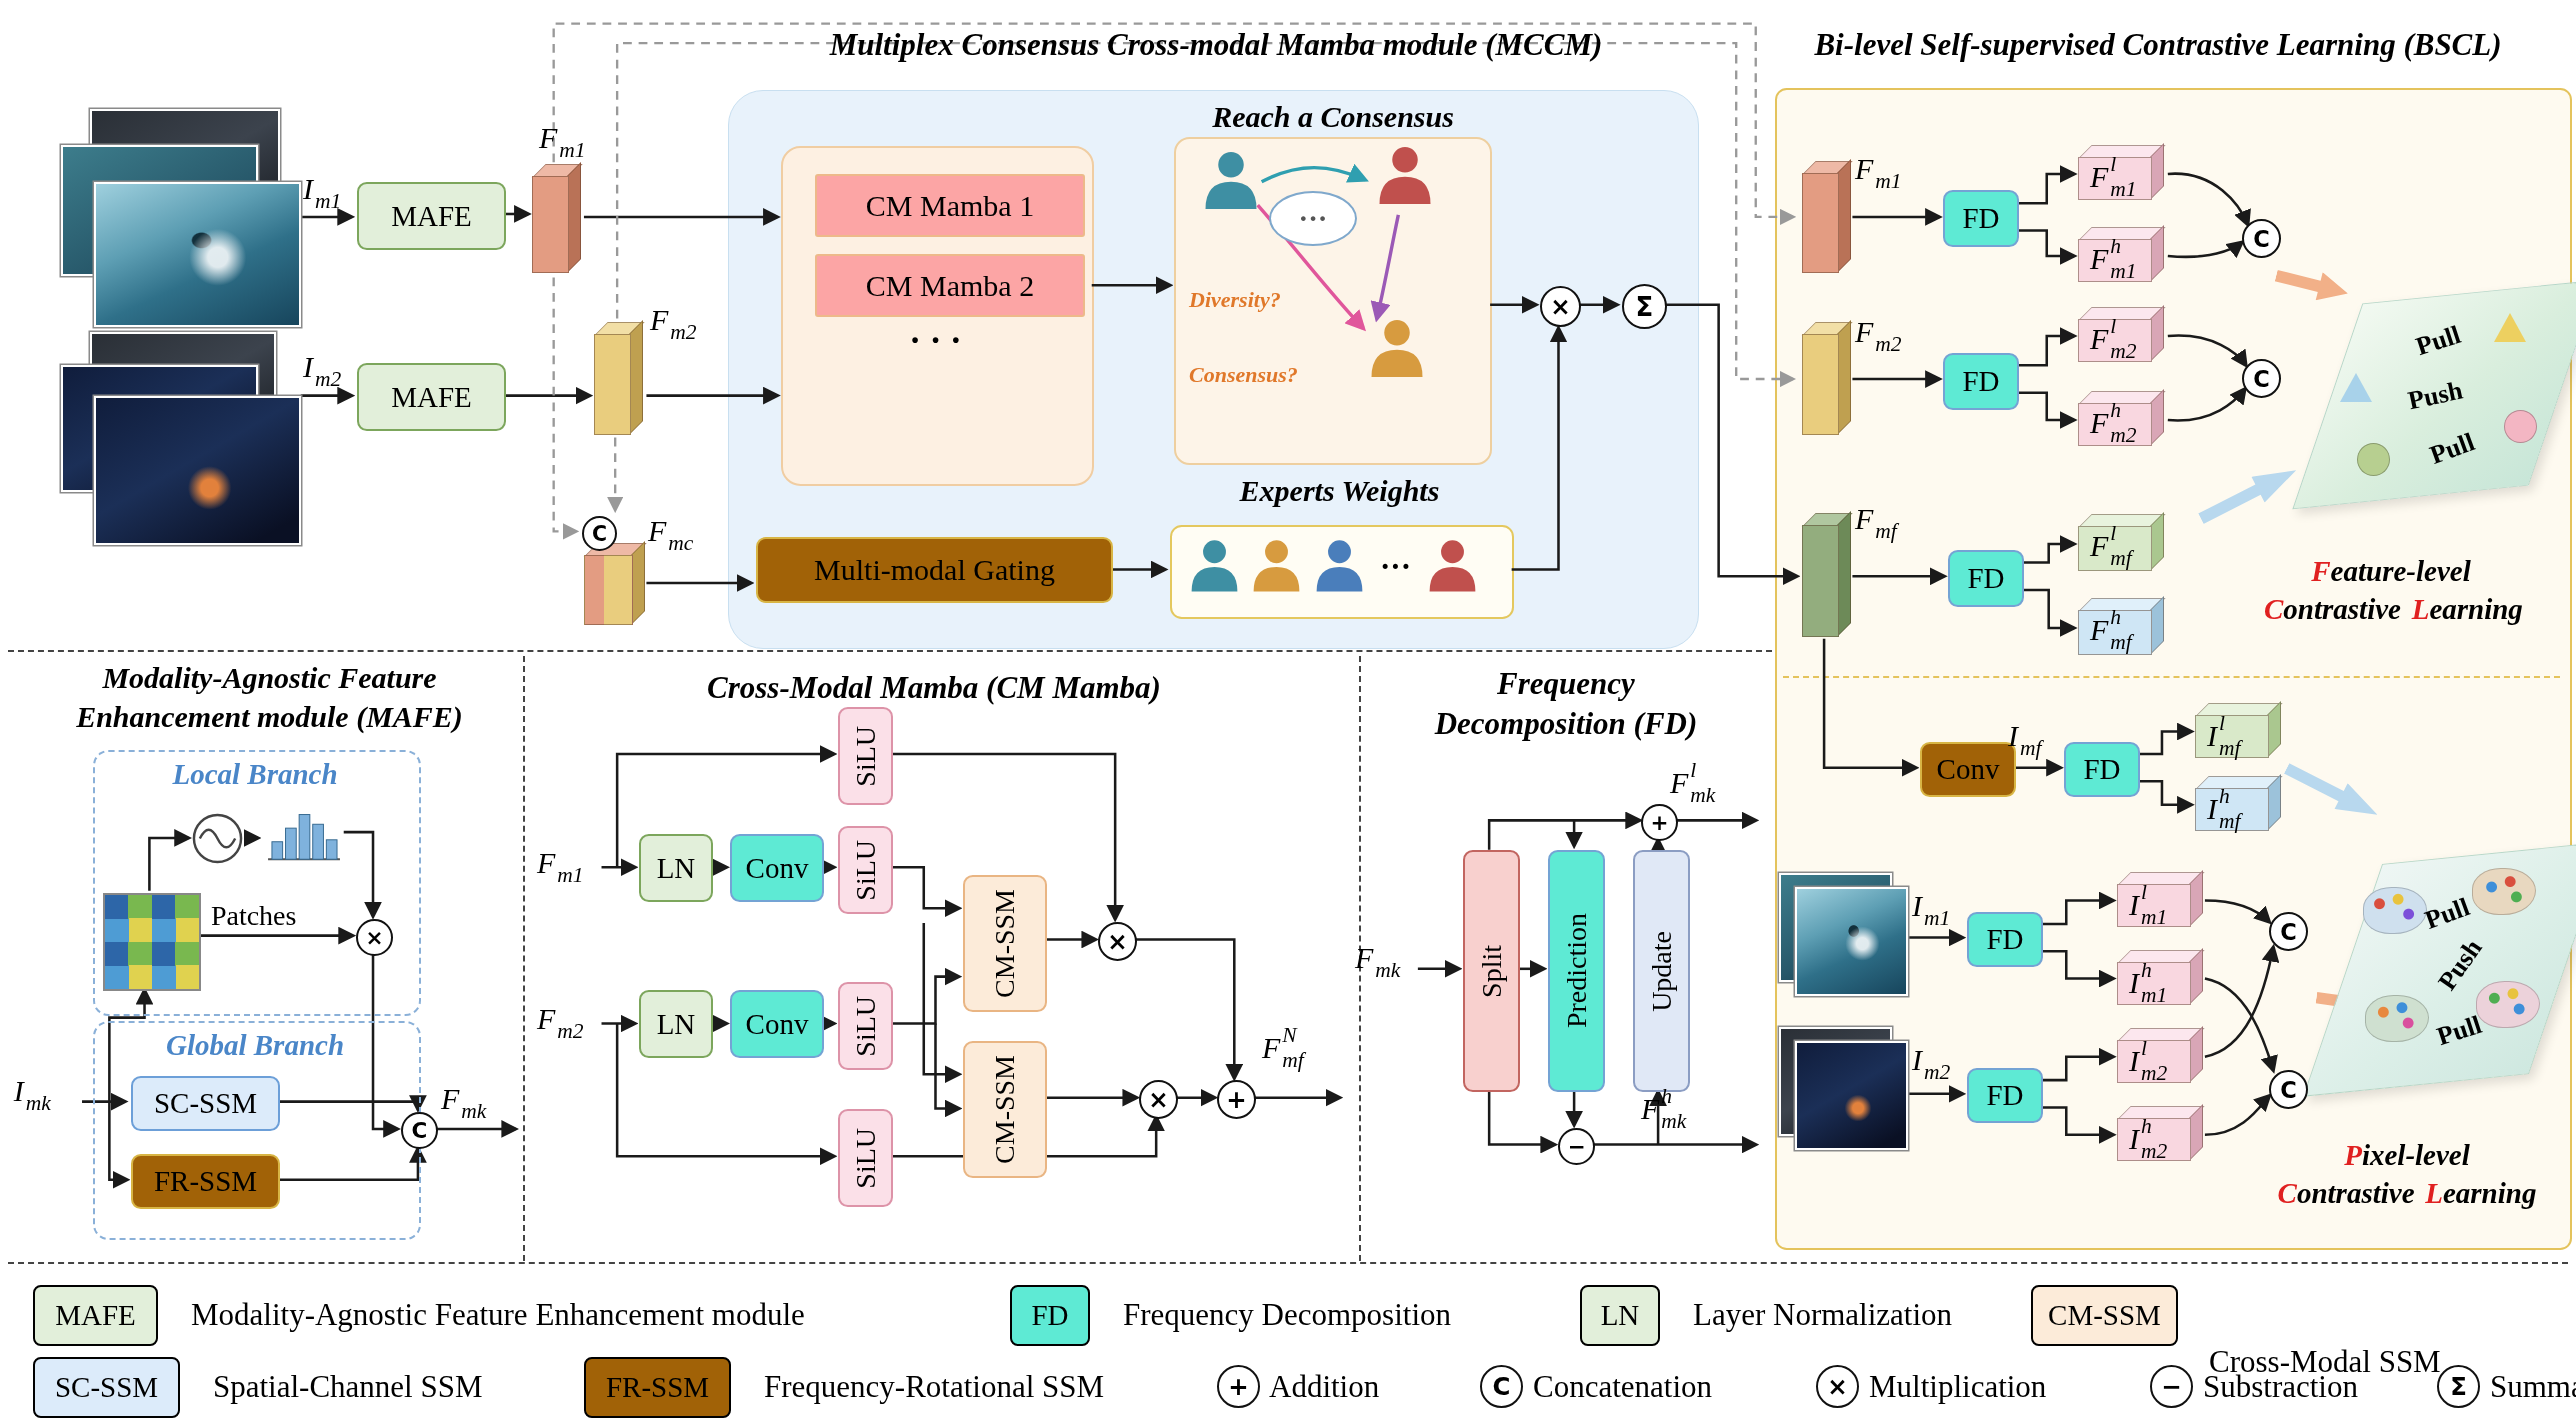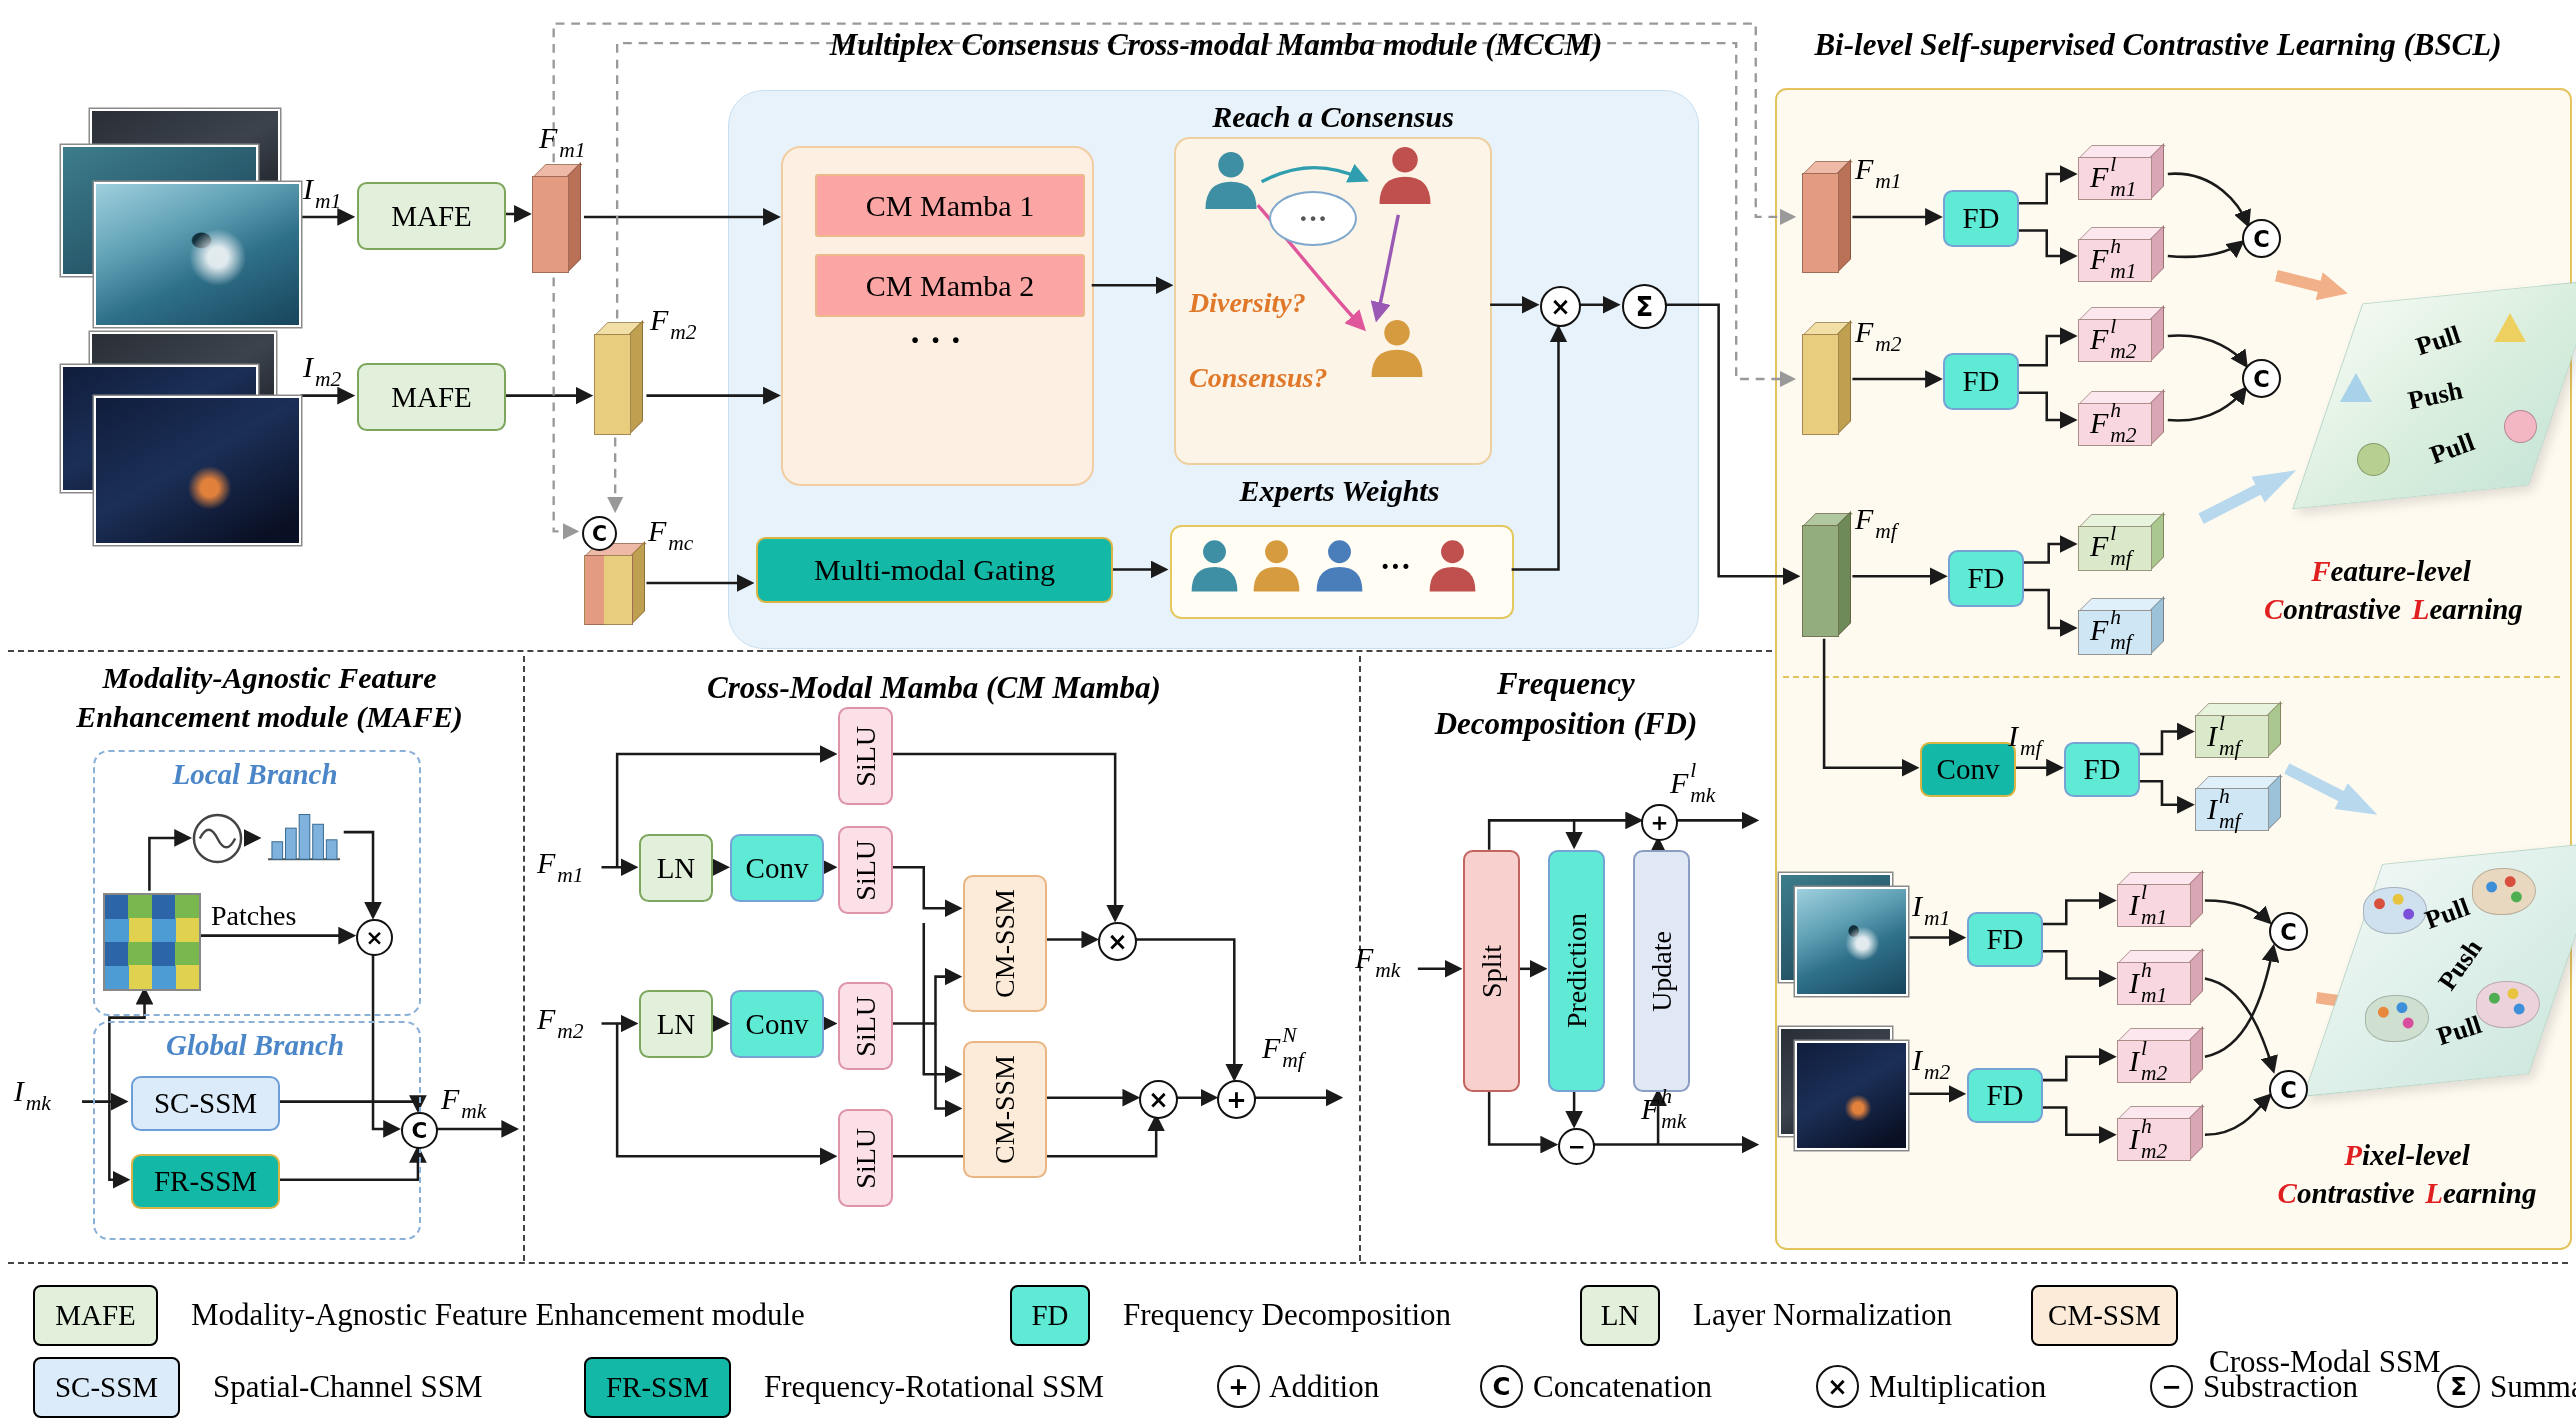--- a/index.html
+++ b/index.html
@@ -5,21 +5,21 @@
   html,body{margin:0;padding:0;background:#fff;font-family:"Liberation Serif",serif;}
   #canvas{position:relative;width:2576px;height:1424px;background:#fff;overflow:hidden;}
   .abs{position:absolute;}
   svg.overlay{position:absolute;left:0;top:0;z-index:1;pointer-events:none;}
   .panel{position:absolute;z-index:0;}
   .box{position:absolute;display:flex;align-items:center;justify-content:center;border:2.4px solid;border-radius:9.8px;font-size:29px;z-index:2;background:#fff;text-align:center;}
   .green{background:#e2efda;border-color:#7ca65c;}
   .blue{background:#5eead4;border-color:#74a3d4;}
   .pinkb{background:#fbe0e8;border-color:#dd93a8;}
   .orangeb{background:#fcebd9;border-color:#e9b583;}
-  .yellowb{background:#14b8a6;border-color:#d8b544;}
+  .yellowb{background:#a16207;border-color:#d8b544;}
   .lblueb{background:#dcebfa;border-color:#6c9fd8;}
   .roseb{background:#f8d0ce;border-color:#c26560;}
   .lavb{background:#e0e8f6;border-color:#8b9dc3;}
   .cmitem{background:#fca5a5;border-color:#edb98a;border-radius:3px;margin-left:12px;}
   .vtext{writing-mode:vertical-rl;transform:rotate(180deg);font-size:28px;}
   .op{position:absolute;border:2.4px solid #111;border-radius:50%;background:#fff;display:flex;align-items:center;justify-content:center;font-weight:bold;z-index:3;font-size:24.4px;font-family:"DejaVu Sans",sans-serif;}
   .title{position:absolute;font-weight:bold;font-style:italic;font-size:31px;text-align:center;z-index:4;line-height:1.3;}
   .btitle{color:#4a86c8;font-size:29px;}
   .math{position:absolute;font-style:italic;font-size:30px;z-index:4;display:flex;align-items:center;height:45px;white-space:nowrap;}
   .math .sc{display:inline-flex;flex-direction:column;justify-content:space-between;height:45px;font-size:21.5px;line-height:.95;margin-left:2px;}
@@ -44,21 +44,21 @@
   .fat{position:absolute;height:29px;z-index:2;clip-path:polygon(0 30%,60% 30%,60% 0,100% 50%,60% 100%,60% 70%,0 70%);}
   .plane{position:absolute;z-index:2;}
   .planebg{position:absolute;inset:0;transform:skewX(-24deg) rotate(-6deg);border:1px solid #b5d6c8;background:linear-gradient(130deg,#f2f9f1,#d9eedd 55%,#c8e6d8);box-shadow:5.9px 5.9px 9.8px rgba(0,0,0,.12);}
   .tri{position:absolute;width:0;height:0;}
   .ball{position:absolute;width:31px;height:31px;border-radius:50%;border:1.5px solid rgba(0,0,0,.25);}
   .pal{position:absolute;width:62px;height:45px;border-radius:48% 52% 55% 45%;border:1.5px solid rgba(0,0,0,.2);}
   .pp{position:absolute;font-weight:bold;font-size:26px;z-index:5;}
   .caption{position:absolute;text-align:center;font-weight:bold;font-style:italic;font-size:29px;z-index:4;line-height:1.3;}
   .red{color:#e02020;}
   .w2{margin-left:10.7px;}
-  .divtext{position:absolute;font-weight:bold;font-style:italic;color:#e0782a;font-size:28px;z-index:3;}
+  .divtext{position:absolute;font-weight:bold;font-style:italic;color:#e0782a;font-size:22px;z-index:3;}
   .bubble{position:absolute;border:2.4px solid #7fa8cc;background:#fff;border-radius:50%;display:flex;align-items:center;justify-content:center;font-size:29px;font-weight:bold;color:#555;z-index:3;}
   .dots{position:absolute;font-weight:bold;font-size:35px;z-index:3;display:flex;align-items:center;justify-content:center;}
   .plain{position:absolute;z-index:4;white-space:nowrap;}
 </style>
 </head>
 <body>
 
 <div id="canvas">
 
   <div class="panel" style="left:728px;top:90px;width:969px;height:557px;background:#e8f2fb;border:1.5px solid #c8dff0;border-radius:35px;"></div>

